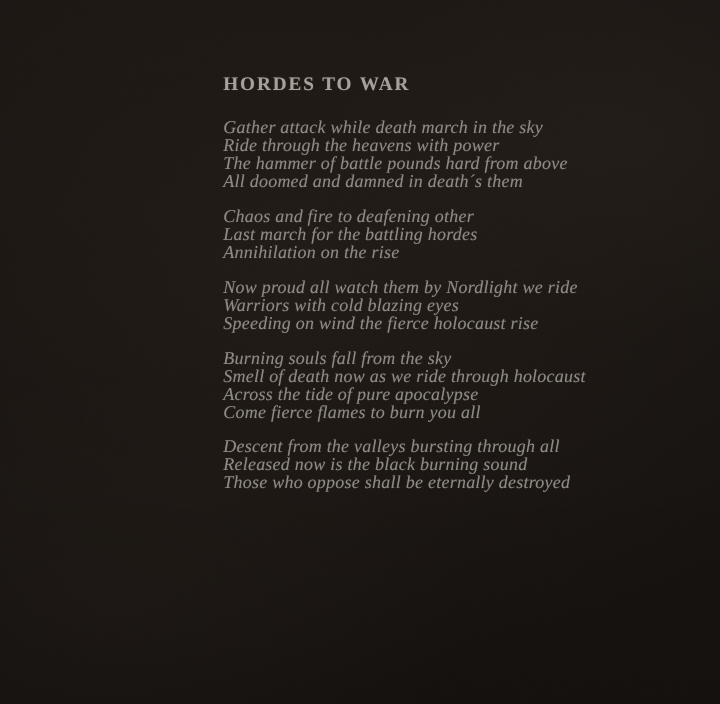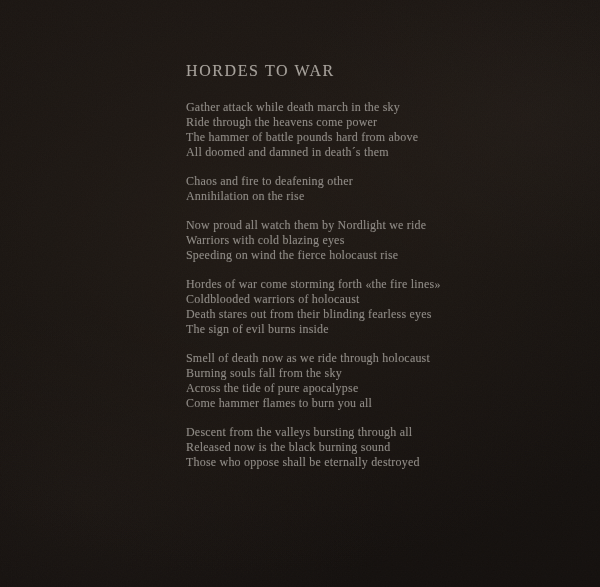--- a/index.html
+++ b/index.html
@@ -29,75 +29,71 @@
     position: absolute;
     left: 186px;
     top: 62px;
     width: 330px;
   }
   .title {
     font-size: 16px;
     letter-spacing: 1.6px;
     color: #a6a19b;
     margin: 0 0 20px 0;
-    font-weight: normal;
+    font-weight: bold;
     text-shadow: 0 0 1px rgba(166,161,155,0.35);
   }
   .stanza {
     margin: 0 0 14px 0;
   }
   .line {
     display: block;
-    font-size: 12px;
+    font-size: 15px;
     line-height: 15px;
     color: #8e8a85;
     letter-spacing: 0.2px;
     text-shadow: 0 0 1px rgba(142,138,133,0.35);
     white-space: nowrap;
+    font-style: italic;
   }
 </style>
 </head>
 <body>
 
 <div class="page">
 
   <div class="lyrics">
     <h1 class="title">HORDES TO WAR</h1>
 
     <div class="stanza">
       <span class="line">Gather attack while death march in the sky</span>
-      <span class="line">Ride through the heavens come power</span>
+      <span class="line">Ride through the heavens with power</span>
       <span class="line">The hammer of battle pounds hard from above</span>
       <span class="line">All doomed and damned in death´s them</span>
     </div>
 
 
     <div class="stanza">
       <span class="line">Chaos and fire to deafening other</span>
+      <span class="line">Last march for the battling hordes</span>
       <span class="line">Annihilation on the rise</span>
     </div>
 
     <div class="stanza">
       <span class="line">Now proud all watch them by Nordlight we ride</span>
       <span class="line">Warriors with cold blazing eyes</span>
       <span class="line">Speeding on wind the fierce holocaust rise</span>
     </div>
 
-    <div class="stanza">
-      <span class="line">Hordes of war come storming forth «the fire lines»</span>
-      <span class="line">Coldblooded warriors of holocaust</span>
-      <span class="line">Death stares out from their blinding fearless eyes</span>
-      <span class="line">The sign of evil burns inside</span>
-    </div>
 
     <div class="stanza">
+      <span class="line">Burning souls fall from the sky</span>
       <span class="line">Smell of death now as we ride through holocaust</span>
-      <span class="line">Burning souls fall from the sky</span>
       <span class="line">Across the tide of pure apocalypse</span>
-      <span class="line">Come hammer flames to burn you all</span>
+      <span class="line">Come fierce flames to burn you all</span>
     </div>
 
     <div class="stanza">
       <span class="line">Descent from the valleys bursting through all</span>
       <span class="line">Released now is the black burning sound</span>
       <span class="line">Those who oppose shall be eternally destroyed</span>
 
     </div>
   </div>
 

